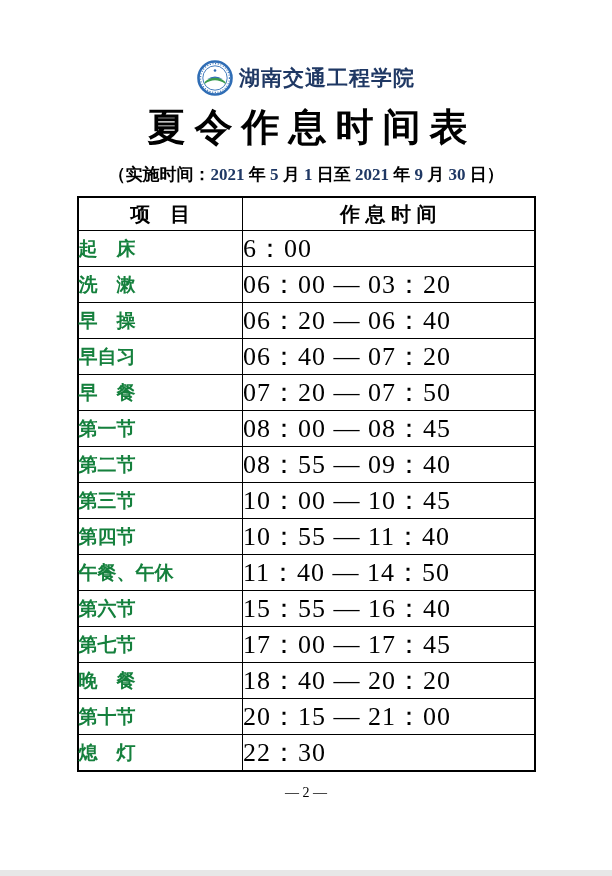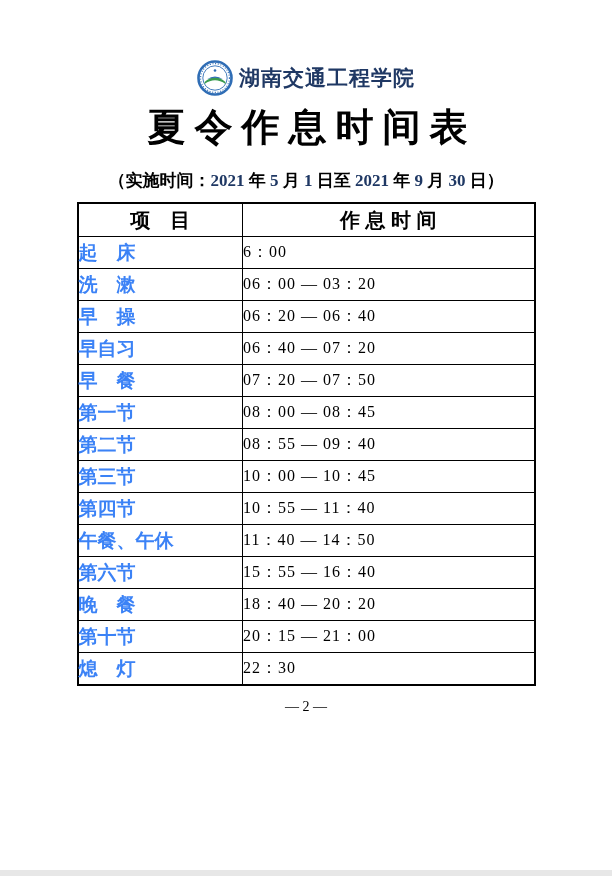--- a/index.html
+++ b/index.html
@@ -30,21 +30,21 @@
     margin: 6px 4px 0 0;
     text-align: center;
     font-size: 38px;
     font-weight: 900;
     letter-spacing: 9px;
     color: #000000;
     font-family: "Liberation Sans", sans-serif;
     padding-left: 16px;
   }
   .subtitle {
-    margin-top: 16px;
+    margin-top: 10px;
     text-align: center;
     font-size: 17px;
     font-weight: 700;
     font-family: "Liberation Serif", serif;
   }
   .seg-cn { color: #000000; }
   .seg-num { color: #1f3864; }
   table.schedule {
     margin: 10px auto 0 auto;
     border-collapse: collapse;
@@ -63,27 +63,27 @@
     height: 32px;
     font-size: 20px;
     font-weight: 900;
     color: #000000;
     font-family: "Liberation Sans", sans-serif;
   }
   td.item-cell {
     height: 31px;
     font-size: 19px;
     font-weight: 700;
-    color: #3b82f6;
+    color: #15803d;
     font-family: "Liberation Sans", sans-serif;
     margin-left: 16px;
   }
   td.time-cell {
     height: 31px;
-    font-size: 16px;
+    font-size: 26px;
     color: #000000;
     letter-spacing: 1px;
     font-family: "Liberation Serif", serif;
   }
   .footer {
     margin-top: 13px;
     text-align: center;
     font-size: 14px;
     color: #000000;
     font-family: "Liberation Serif", serif;
@@ -170,20 +170,24 @@
         </tr>
         <tr>
           <td class="item-cell">午餐、午休</td>
           <td class="time-cell">11：40 — 14：50</td>
         </tr>
         <tr>
           <td class="item-cell">第六节</td>
           <td class="time-cell">15：55 — 16：40</td>
         </tr>
         <tr>
+          <td class="item-cell">第七节</td>
+          <td class="time-cell">17：00 — 17：45</td>
+        </tr>
+        <tr>
           <td class="item-cell">晚　餐</td>
           <td class="time-cell">18：40 — 20：20</td>
         </tr>
         <tr>
           <td class="item-cell">第十节</td>
           <td class="time-cell">20：15 — 21：00</td>
         </tr>
         <tr>
           <td class="item-cell">熄　灯</td>
           <td class="time-cell">22：30</td>

